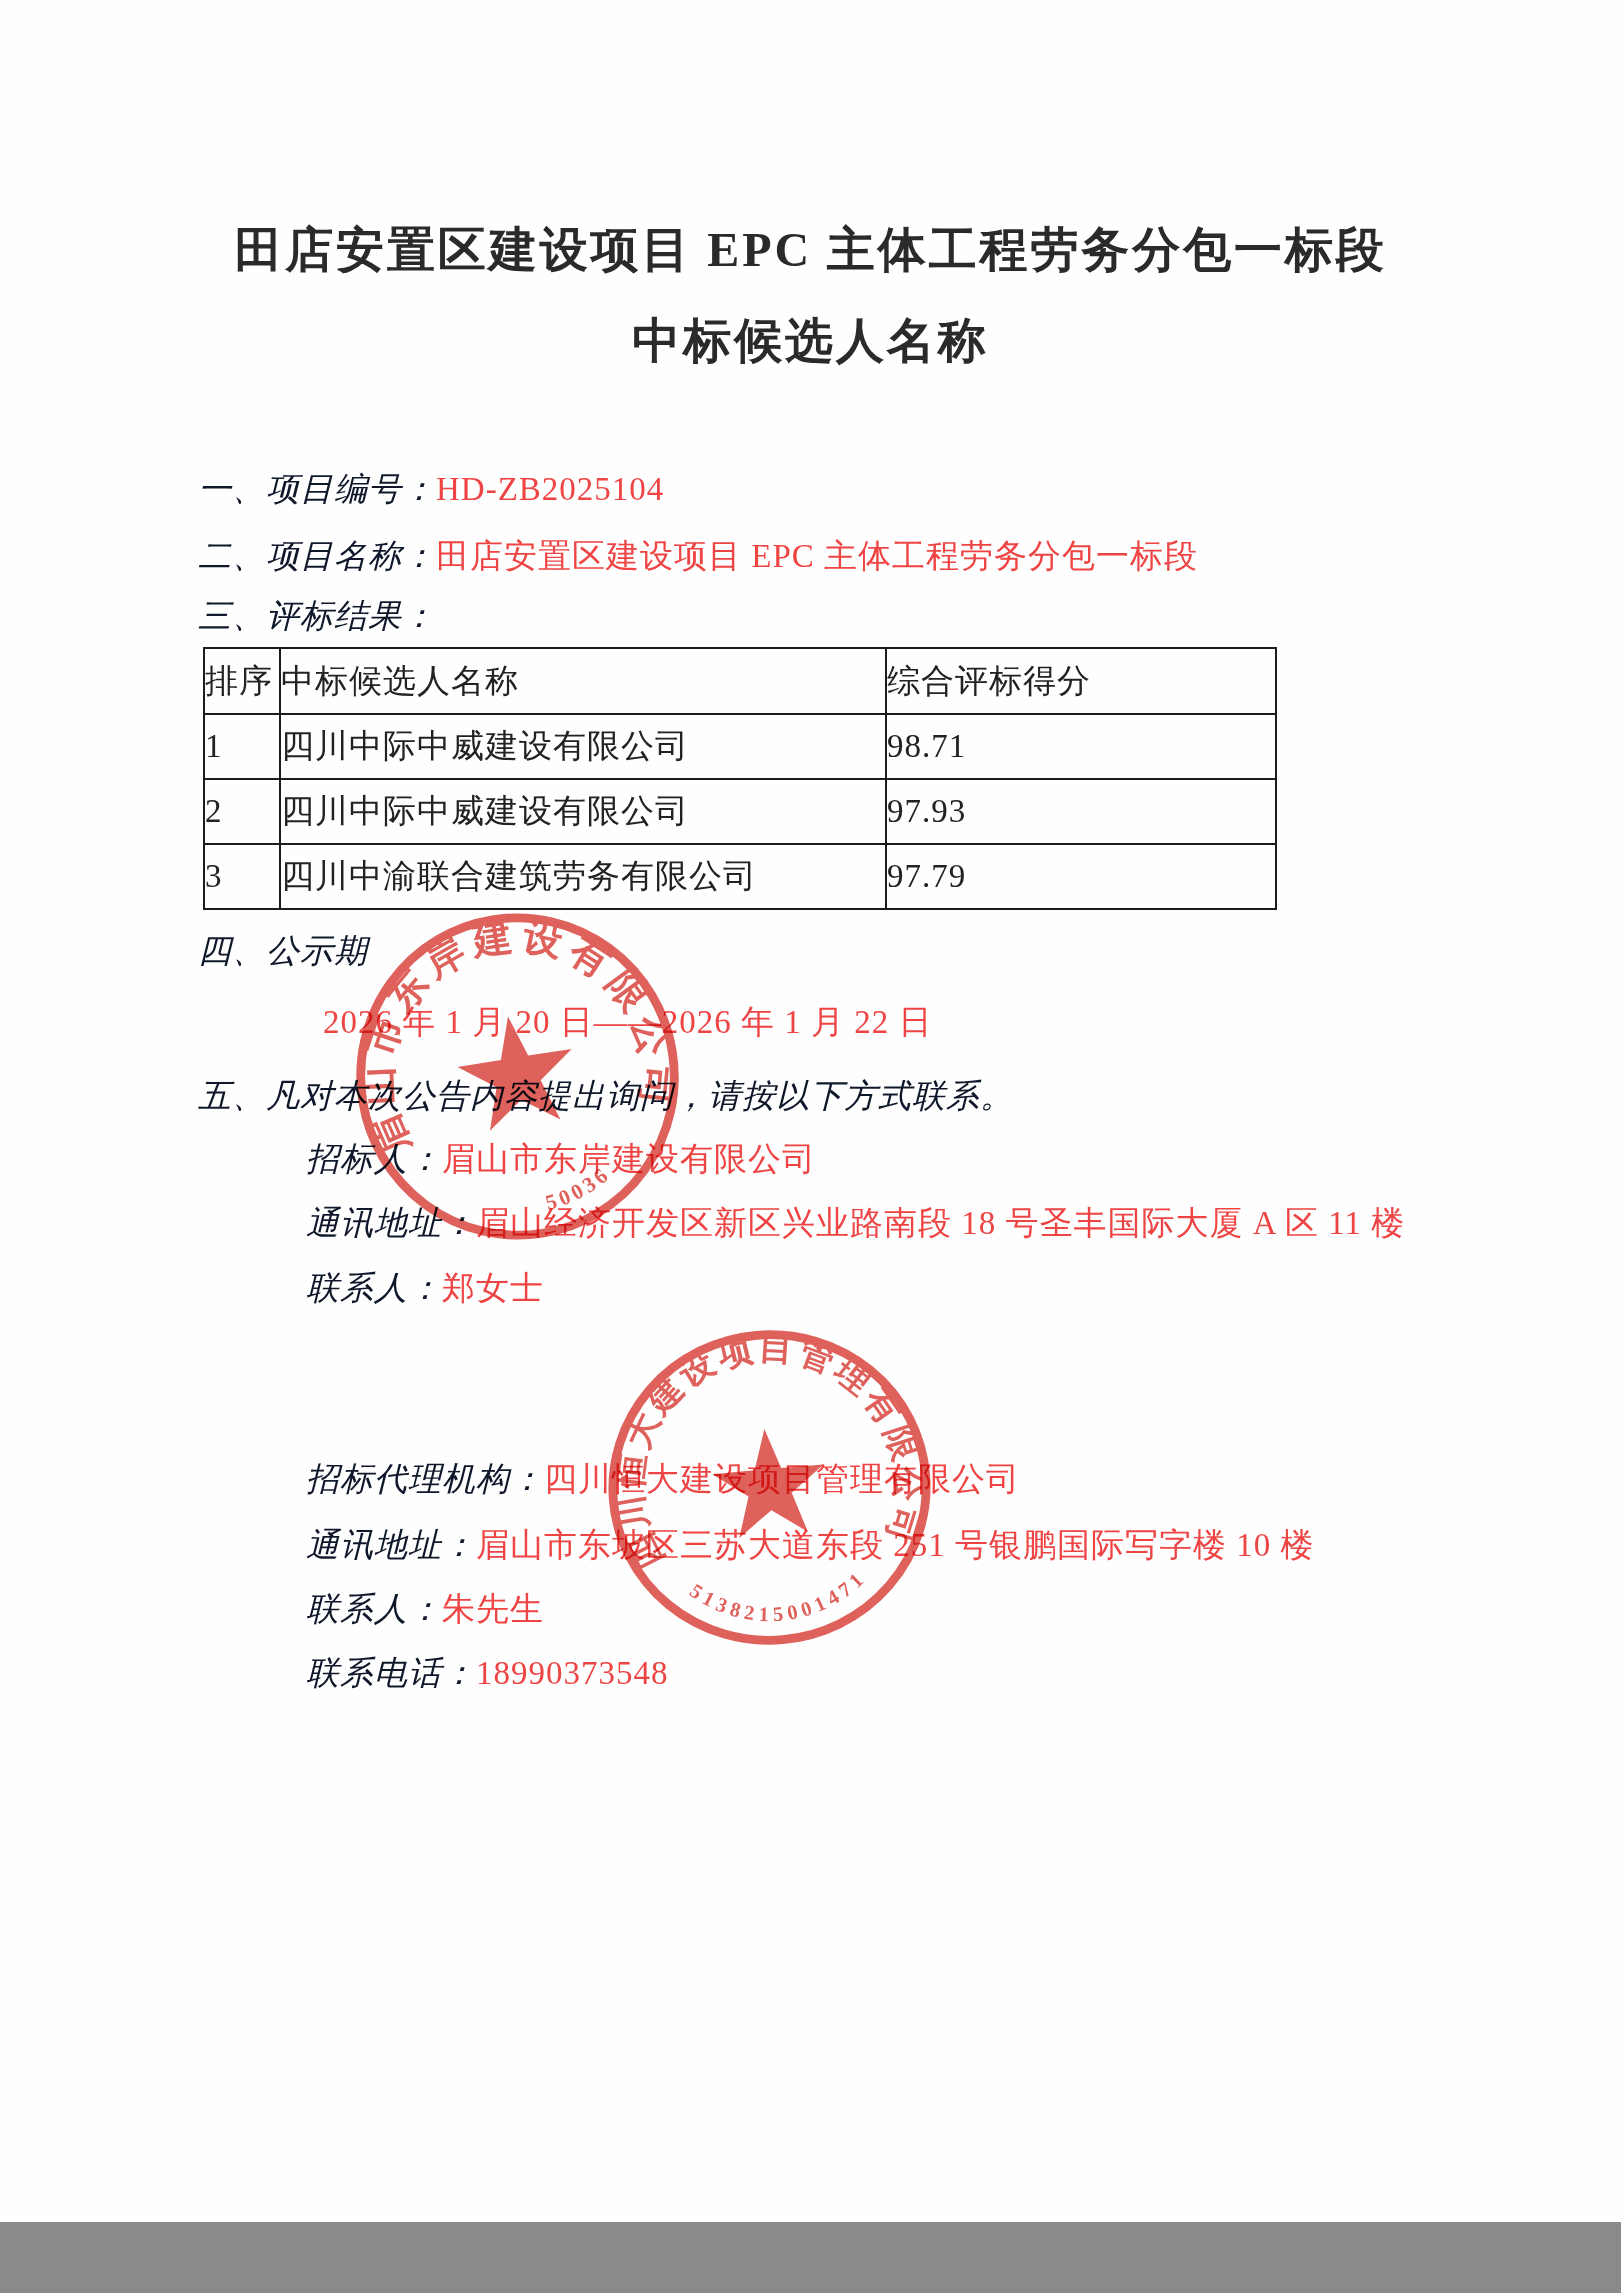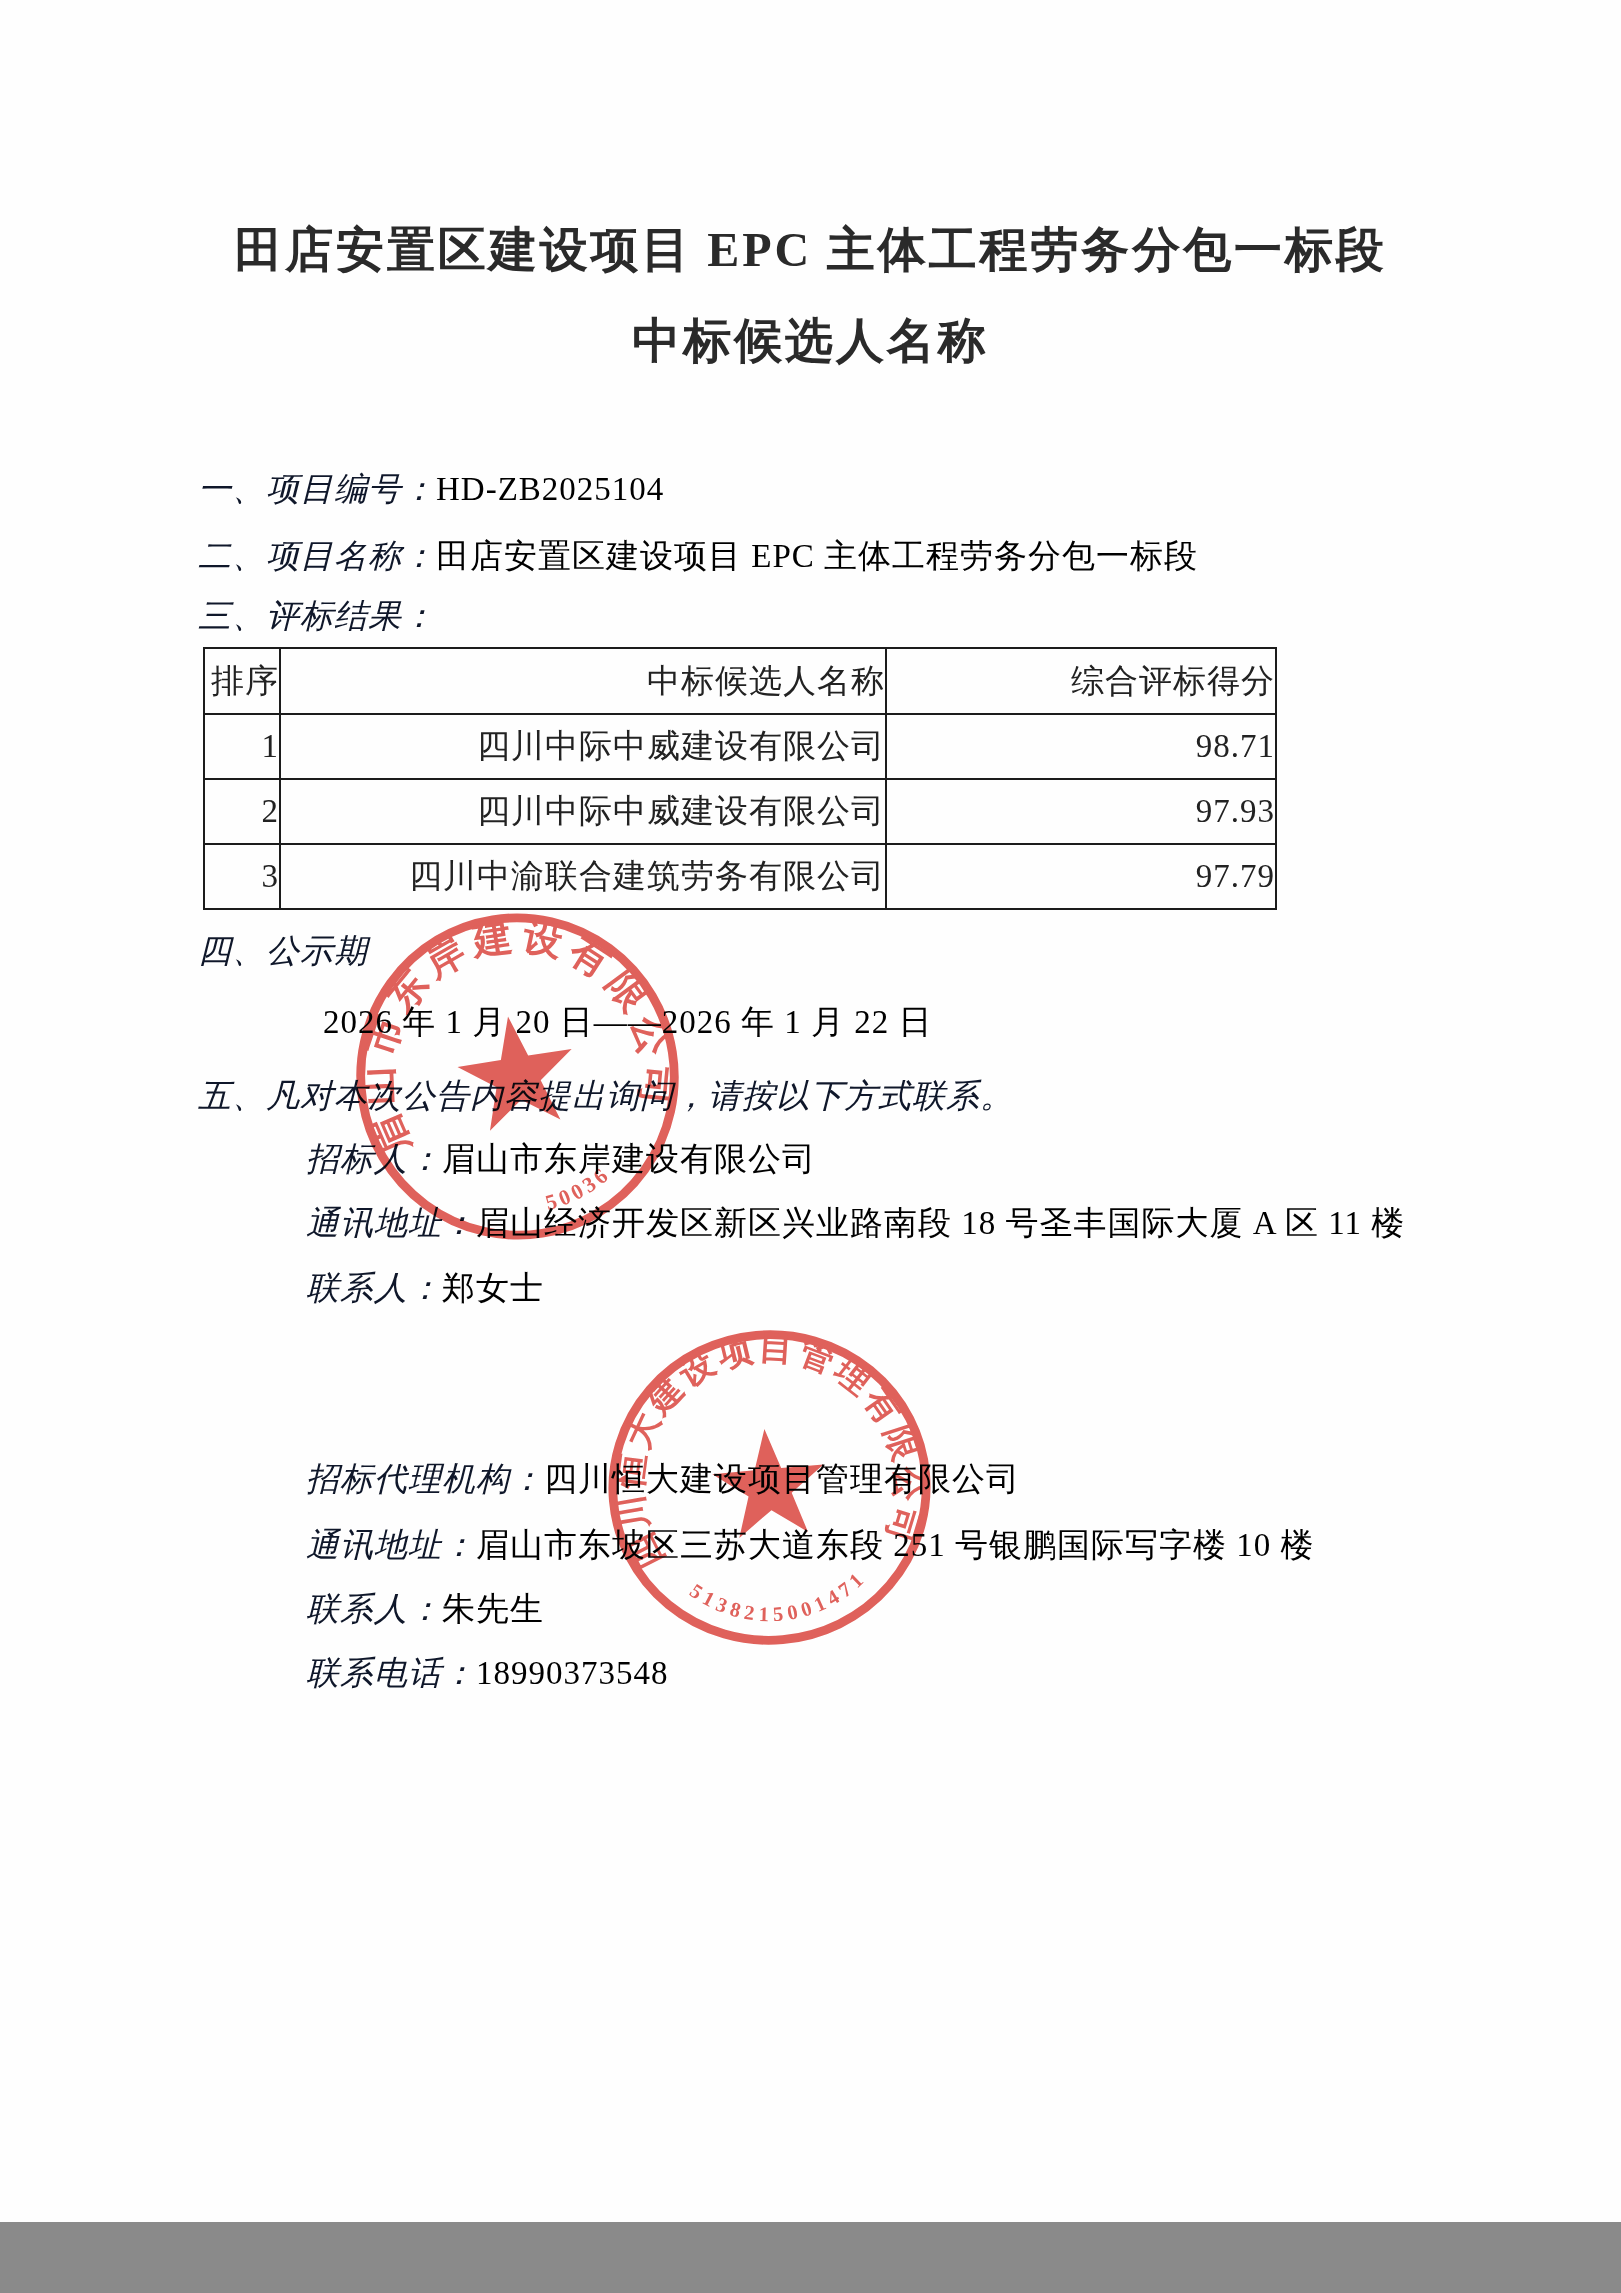--- a/index.html
+++ b/index.html
@@ -11,30 +11,30 @@
     font-family:"Liberation Serif","DejaVu Serif",serif;
     color:#222;
     overflow:hidden;
   }
   .line{position:absolute;white-space:nowrap;font-size:33px;line-height:1.25;letter-spacing:1px;}
   .title{
     position:absolute;left:0;width:100%;text-align:center;
     font-size:48px;font-weight:bold;letter-spacing:2.9px;color:#2a2a2a;
   }
   .label{color:#0f172a;font-style:italic;}
-  .value{color:#000000;text-align:right;}
+  .value{color:#ef4444;text-align:right;}
   .num{font-family:"Liberation Serif","DejaVu Serif",serif;}
   table.result{
     position:absolute;left:203px;top:647px;width:1072px;
     border-collapse:collapse;table-layout:fixed;
     font-size:33px;color:#222;
   }
   table.result td{
     border:2px solid #1c1c1c;
-    text-align:right;vertical-align:middle;
+    text-align:left;vertical-align:middle;
     padding:0;letter-spacing:1px;
   }
   table.result tr{height:65px;}
   table.result tr.hdr{height:66px;}
   .seal{
     position:absolute;
     mix-blend-mode:multiply;
     opacity:.88;
     pointer-events:none;
   }

